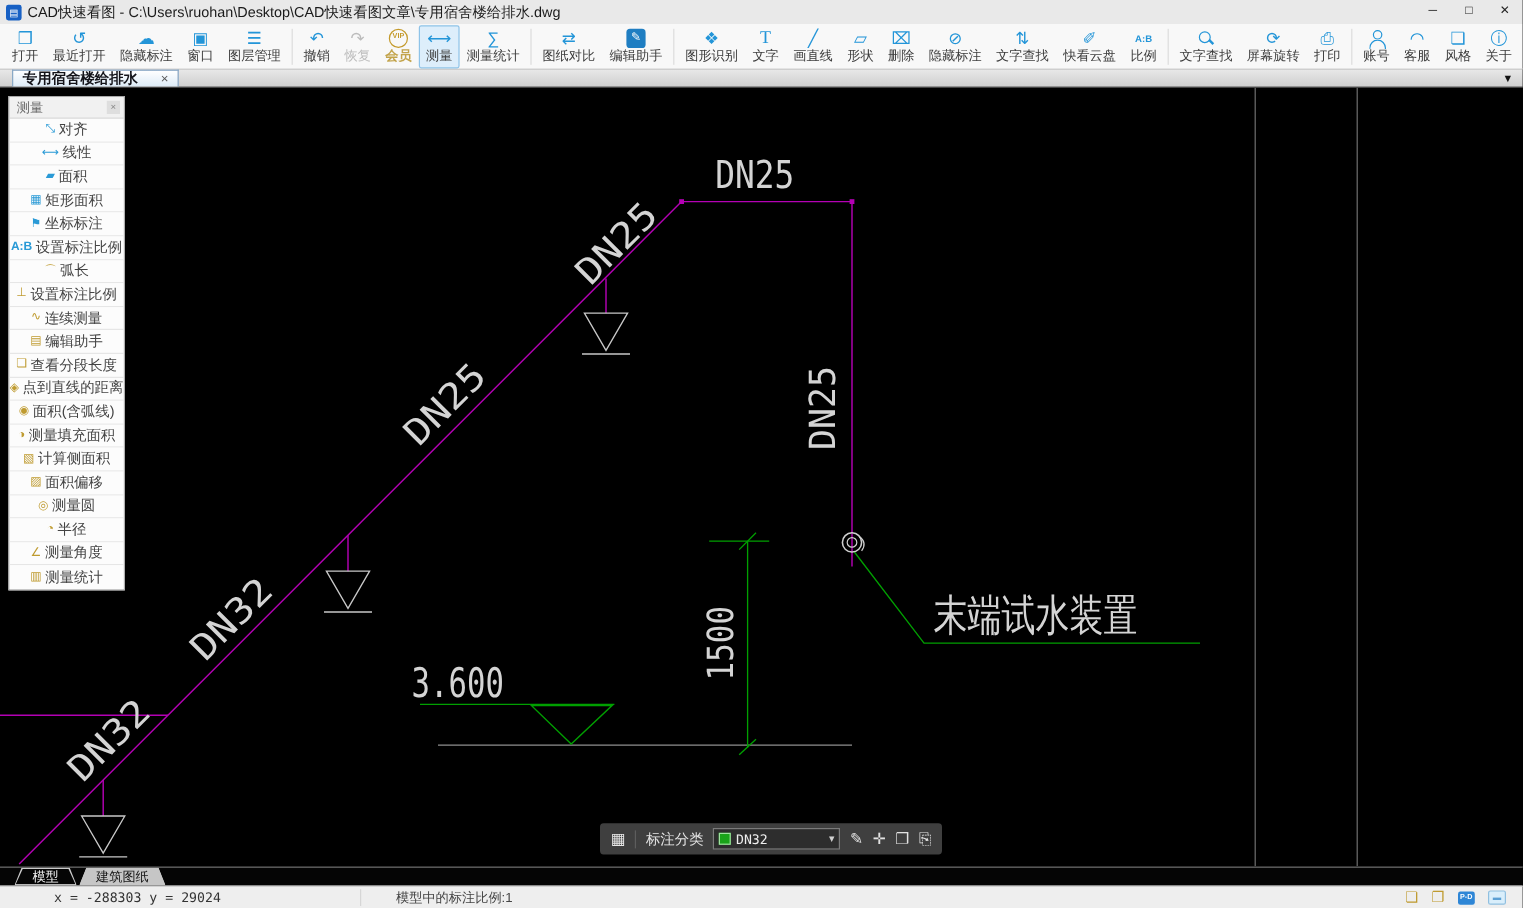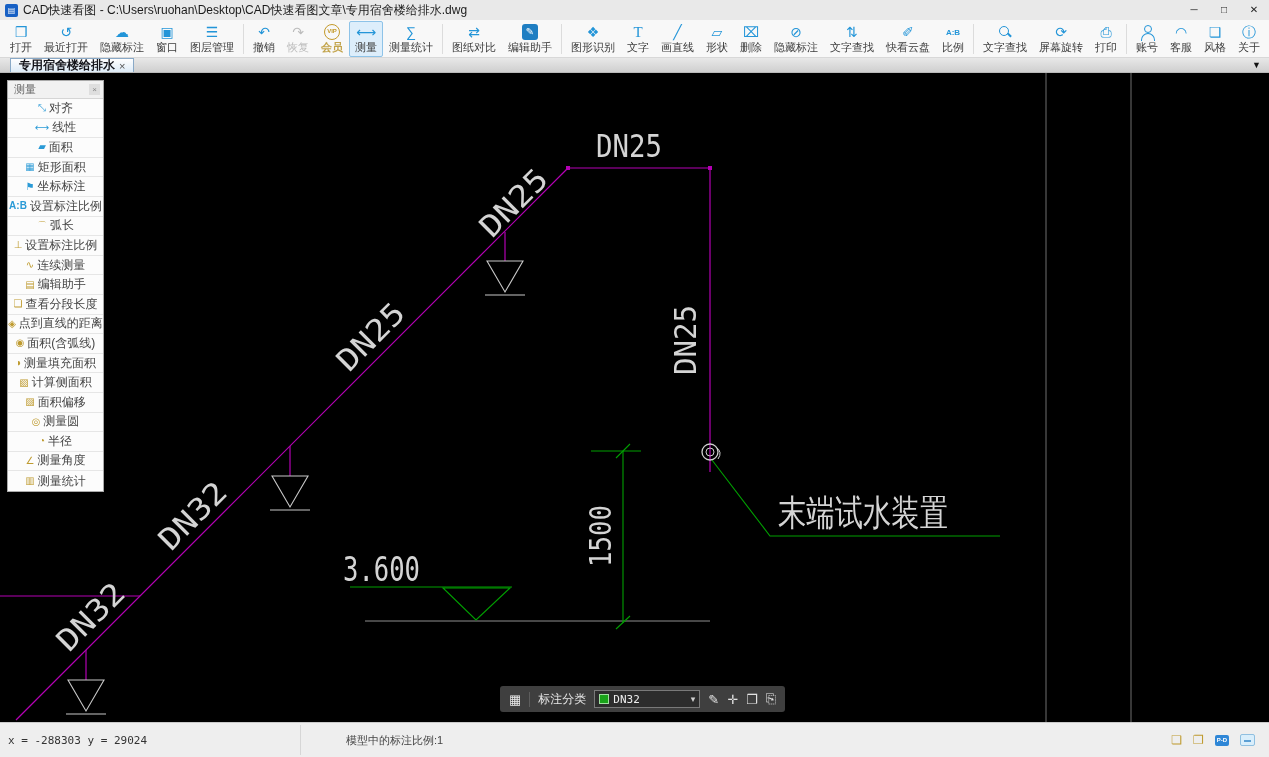--- a/index.html
+++ b/index.html
@@ -30,21 +30,21 @@
   .magnifier { position:relative; width:14px; height:14px; }
   .magnifier::before { content:""; position:absolute; left:1px; top:1px; width:8px; height:8px; border:1.6px solid #2395d8; border-radius:50%; }
   .magnifier::after { content:""; position:absolute; left:9px; top:9px; width:5px; height:1.6px; background:#2395d8; transform:rotate(45deg); }
   
   .person { position:relative; width:14px; height:15px; }
   .person::before { content:""; position:absolute; left:4px; top:0; width:6px; height:6px; border:1.5px solid #2395d8; border-radius:50%; }
   .person::after { content:""; position:absolute; left:1px; top:8px; width:12px; height:7px; border:1.5px solid #2395d8; border-bottom:none; border-radius:7px 7px 0 0; }
 
   
   .tabbar { height:15px; background:linear-gradient(#e8e8e8,#cfcfcf); border-bottom:1px solid #b9b9b9; display:flex; align-items:stretch; position:relative; flex:0 0 auto; }
-  .doc-tab { margin-left:10px; display:flex; align-items:center; gap:4px; padding:0 8px; background:linear-gradient(#ffffff,#ddebf7); border:1px solid #89a9c7; border-bottom:none; font-size:12px; color:#14141a; font-weight:bold; }
+  .doc-tab { margin-left:10px; display:flex; align-items:center; gap:19px; padding:0 8px; background:linear-gradient(#ffffff,#ddebf7); border:1px solid #89a9c7; border-bottom:none; font-size:12px; color:#14141a; font-weight:bold; }
   .tab-close { font-size:11px; color:#555; font-weight:normal; }
   .tab-caret { position:absolute; right:8px; top:2px; font-size:9px; color:#111; }
 
   
   .canvas { position:relative; height:649px; background:#000; flex:0 0 auto; overflow:hidden; }
   .canvas svg text { font-family:"DejaVu Sans Mono","Liberation Mono",monospace; fill:#d4d4d4; }
 
   
   .mpanel { position:absolute; left:7px; top:7px; width:97px; background:#fbfbfb; border:1px solid #a9a9a9; box-shadow:2px 2px 4px rgba(0,0,0,.5); }
   .mpanel-head { height:18px; background:#f1f1f1; border-bottom:1px solid #d5d5d5; display:flex; align-items:center; padding:0 3px 0 6px; }
@@ -70,24 +70,24 @@
 
   
   .sheetbar { height:16px; background:#050505; border-top:1px solid #8e8e8e; display:flex; align-items:stretch; padding-left:12px; flex:0 0 auto; }
   .sheet-tab-outer { clip-path:polygon(6px 0, calc(100% - 6px) 0, 100% 100%, 0 100%); background:#cccccc; display:flex; }
   .sheet-tab-inner { clip-path:polygon(6px 0, calc(100% - 6px) 0, 100% 100%, 0 100%); margin:1px; flex:1; display:flex; align-items:center; justify-content:center; font-size:11px; padding:0 14px; white-space:nowrap; }
   .sheet-active .sheet-tab-inner { background:#050505; color:#f2f2f2; }
   .sheet-idle { background:#c6c6c6; margin-left:2px; }
   .sheet-idle .sheet-tab-inner { background:#c6c6c6; color:#161616; margin:0; }
 
   
-  .statusbar { height:19px; background:#eeeeee; border-top:1px solid #cacaca; display:flex; align-items:center; font-size:12px; color:#333; position:relative; flex:1; }
+  .statusbar { height:19px; background:#eeeeee; border-top:1px solid #cacaca; display:flex; align-items:center; font-size:12px; color:#333; position:relative; flex:1;padding-left:37px; }
   .sb-coords { margin-left:8px; font-family:"DejaVu Sans Mono","Liberation Mono",monospace; font-size:11px; }
   .sb-div { position:absolute; left:300px; top:2px; bottom:2px; width:1px; background:#d6d6d6; }
-  .sb-scale { position:absolute; left:330px; font-size:11px; color:#444;margin-left:16px; }
+  .sb-scale { position:absolute; left:330px; font-size:11px; color:#444; }
   .sb-icons { margin-left:auto; display:flex; align-items:center; gap:11px; padding-right:14px; }
   .sb-ic-gold { color:#bf9b30; font-size:12px; }
   .sb-chip-blue { background:#2e86d6; color:#fff; font-size:6px; font-weight:bold; border-radius:2px; padding:2px 2px; line-height:7px; }
   .sb-chip-lite { width:15px; height:12px; background:#d9eefb; border:1px solid #8fbfe0; border-radius:2px; position:relative; }
   .sb-chip-lite::after { content:""; position:absolute; left:3px; top:5px; right:3px; height:2px; background:#5b9fd4; }
 </style>
 </head>
 <body>
 
 <div class="app">
@@ -393,20 +393,28 @@
         <span class="cls-value">DN32</span>
         <span class="cls-caret">▾</span>
       </div>
       <span class="cls-ic">✎</span>
       <span class="cls-ic">✛</span>
       <span class="cls-ic">❐</span>
       <span class="cls-ic">⎘</span>
     </div>
   </div>
 
+  <div class="sheetbar">
+    <div class="sheet-tab-outer sheet-active">
+      <div class="sheet-tab-inner">模型</div>
+    </div>
+    <div class="sheet-tab-outer sheet-idle">
+      <div class="sheet-tab-inner">建筑图纸</div>
+    </div>
+  </div>
 
   <div class="statusbar">
     <span class="sb-coords">x = -288303 y = 29024</span>
     <span class="sb-div"></span>
     <span class="sb-scale">模型中的标注比例:1</span>
     <div class="sb-icons">
       <span class="sb-ic-gold">❏</span>
       <span class="sb-ic-gold">❐</span>
       <span class="sb-chip-blue">P-D</span>
       <span class="sb-chip-lite"></span>

